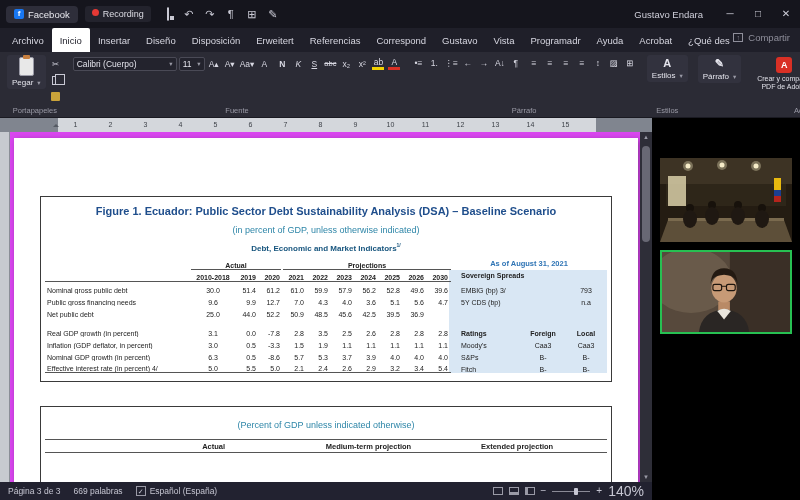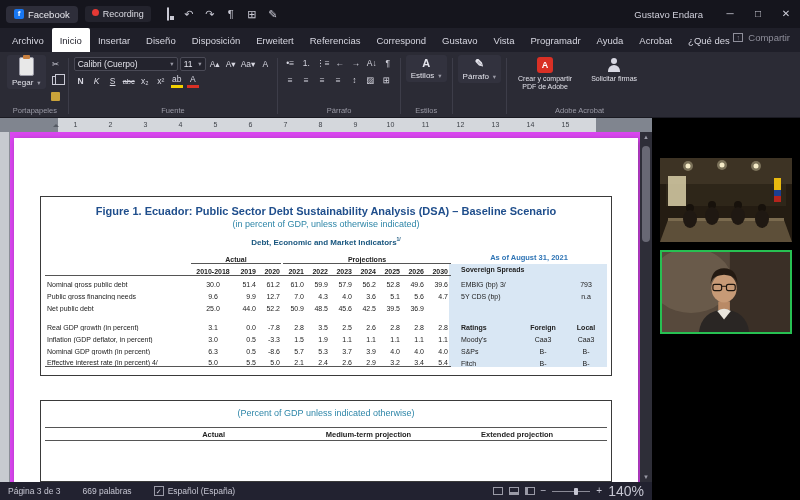--- a/index.html
+++ b/index.html
@@ -43,21 +43,21 @@
   .clipboard-icon::before { content:''; position:absolute; top:-3px; left:3px; width:7px; height:4px; background:#c77f3f; border-radius:1px; }
   .rb-minicol { display:flex; flex-direction:column; gap:3px; padding-top:3px; }
   .mini { min-width:14px; height:13px; display:inline-flex; align-items:center; justify-content:center; font-size:8.5px; color:#d8d8e2; border-radius:2px; padding:0 1px; line-height:1; }
   .mini.b { font-weight:bold; }
   .mini.i { font-style:italic; }
   .mini.u { text-decoration:underline; }
   .mini.st { text-decoration:line-through; font-size:7.5px; }
   .copy-ic { width:8px; height:9px; border:1px solid #c9c9d4; position:relative; }
   .copy-ic::after { content:''; position:absolute; left:2px; top:-3px; width:8px; height:9px; border:1px solid #c9c9d4; background:#2b2b35; }
   .painter-ic { width:9px; height:9px; background:#caa33a; border-radius:1px; }
-  .rb-rows { display:flex; flex-direction:column; gap:4px; padding-top:2px; }
+  .rb-rows { display:flex; flex-direction:row; gap:4px; padding-top:2px; }
   .rb-r1, .rb-r2 { display:flex; align-items:center; gap:2px; }
   .combo { display:flex; align-items:center; justify-content:space-between; background:#23232d; border:1px solid #4a4a56; border-radius:2px; color:#e4e4ec; font-size:8.5px; padding:0 3px; height:14px; white-space:nowrap; }
   .font-combo { width:104px; }
   .size-combo { width:26px; }
   .caret { font-size:6.5px; color:#9a9aa6; margin-left:2px; }
   .stack { display:flex; flex-direction:column; align-items:center; line-height:1; }
   .bar { display:block; height:3px; width:12px; margin-top:1px; }
   .bar.yellow { background:#f2d100; }
   .bar.red { background:#d93025; }
   .styles-ic { font-size:11px; font-weight:bold; color:#e4e4ec; }
@@ -83,21 +83,21 @@
   .vscroll { position:absolute; right:0; top:0; bottom:0; width:12px; background:#2e2e38; }
   .vs-arrow { position:absolute; left:0; width:12px; text-align:center; font-size:6px; color:#9a9aa6; }
   .vs-arrow.up { top:2px; } .vs-arrow.down { bottom:2px; }
   .vthumb { position:absolute; top:14px; left:2px; width:8px; height:96px; background:#686874; border-radius:4px; }
 
   
   .figbox { border:1px solid #3a3a3a; background:#fff; }
   .fig1 { margin:58px 26px 0 26px; padding:5px 4px 8px 4px; }
   .fig4 { margin:24px 26px 0 26px; padding:5px 4px 40px 4px; }
   .f-title { text-align:center; font-size:11px; font-weight:bold; color:#1f4e8c; margin-top:3px; }
-  .f-sub { text-align:center; font-size:9px; color:#2e86a8; margin-top:2px; }
+  .f-sub { text-align:center; font-size:9px; color:#2e86a8; margin-top:8px; }
   .f1-sec { text-align:center; font-size:8px; font-weight:bold; color:#17557e; margin-top:7px; }
   .f1-sec sup { font-size:5px; }
 
   .f1-table { position:relative; margin-top:4px; font-size:7px; color:#222; }
   .panel-bg { position:absolute; top:13px; right:0; bottom:0; width:158px; background:#d9e7f4; }
   .f1-row { position:relative; display:flex; align-items:flex-start; height:12px; }
   .f1-row.ghead { height:13px; }
   .f1-left { display:flex; width:406px; align-items:flex-end; height:100%; }
   .f1-left.bottomline { border-bottom:1px solid #555; }
   .c-label { width:146px; padding-left:2px; text-align:left; white-space:nowrap; overflow:hidden; }
@@ -116,21 +116,21 @@
   .p-b { width:42px; text-align:center; }
   .prow.pbold { font-weight:bold; }
   .f1-spacer { height:7px; position:relative; }
 
   .f4-band { position:relative; margin-top:9px; height:14px; border-top:1px solid #555; border-bottom:1px solid #555; font-size:7.5px; font-weight:bold; color:#222; }
   .f4h { position:absolute; top:2px; transform:translateX(-50%); white-space:nowrap; }
   .f4h.h1 { left:30%; } .f4h.h2 { left:54%;padding-left:40px; } .f4h.h3 { left:84%; }
 
   
   .statusbar { height:18px; background:#222230; display:flex; align-items:center; font-size:8.5px; color:#c6c6d2; padding:0 8px; gap:13px; flex:0 0 auto; }
-  .sb-left { display:flex; align-items:center; gap:22px; }
+  .sb-left { display:flex; align-items:center; gap:13px; }
   .sb-lang { display:flex; align-items:center; gap:4px; }
   .sb-ic { width:10px; height:10px; border:1px solid #9a9aa6; font-size:7px; line-height:9px; text-align:center; color:#c6c6d2; }
   .sb-right { margin-left:auto; display:flex; align-items:center; gap:6px; }
   .vic { width:10px; height:8px; border:1px solid #9a9aa6; display:inline-block; }
   .vic.v2 { border-bottom-width:3px; }
   .vic.v3 { border-left-width:3px; }
   .zbtn { font-size:10px; color:#c6c6d2; line-height:10px; }
   .ztrack { width:38px; height:1px; background:#8a8a96; position:relative; }
   .zhandle { position:absolute; left:58%; top:-3px; width:4px; height:7px; background:#c6c6d2; border-radius:1px; }
   .zlabel { font-size:14px; color:#c6c6d2; }

